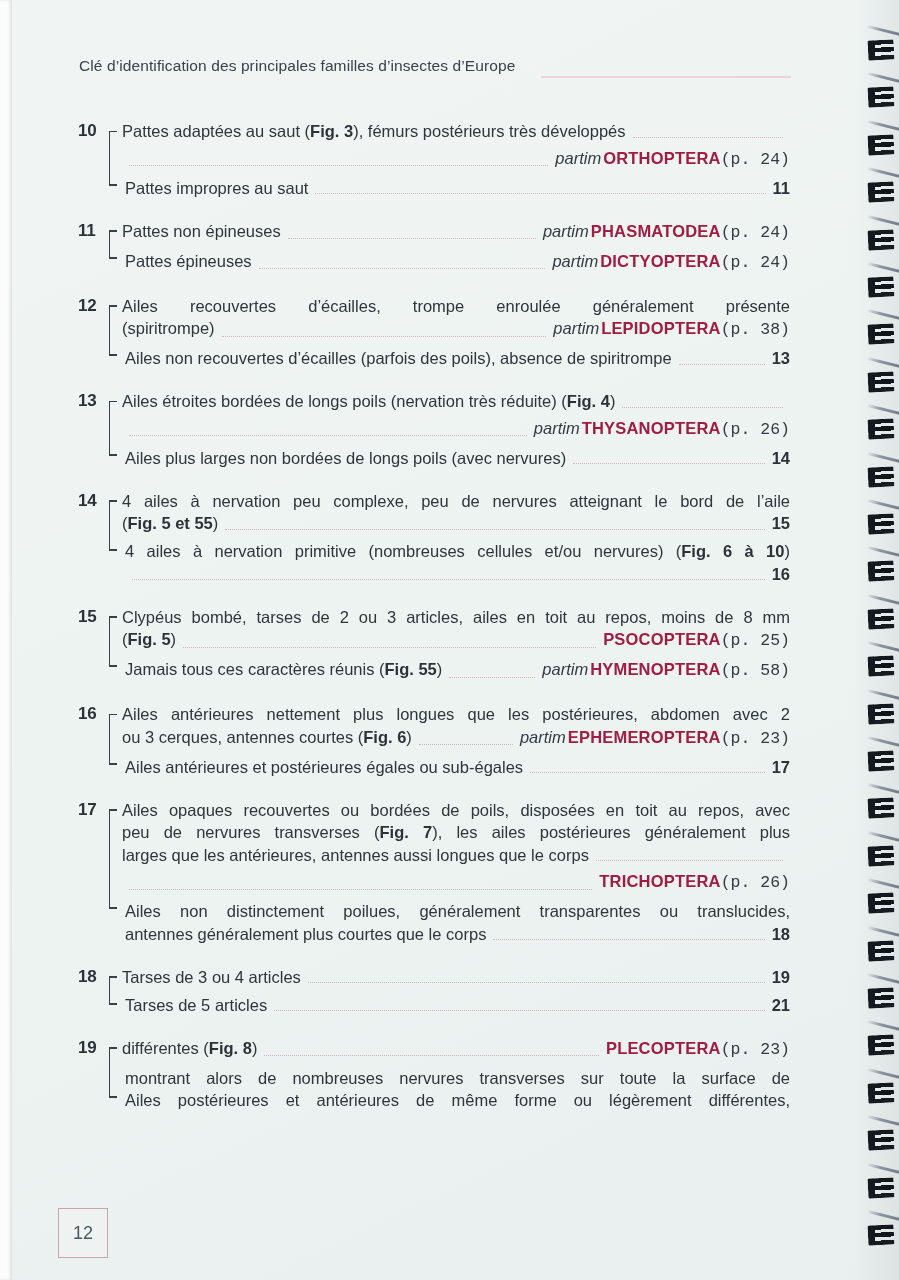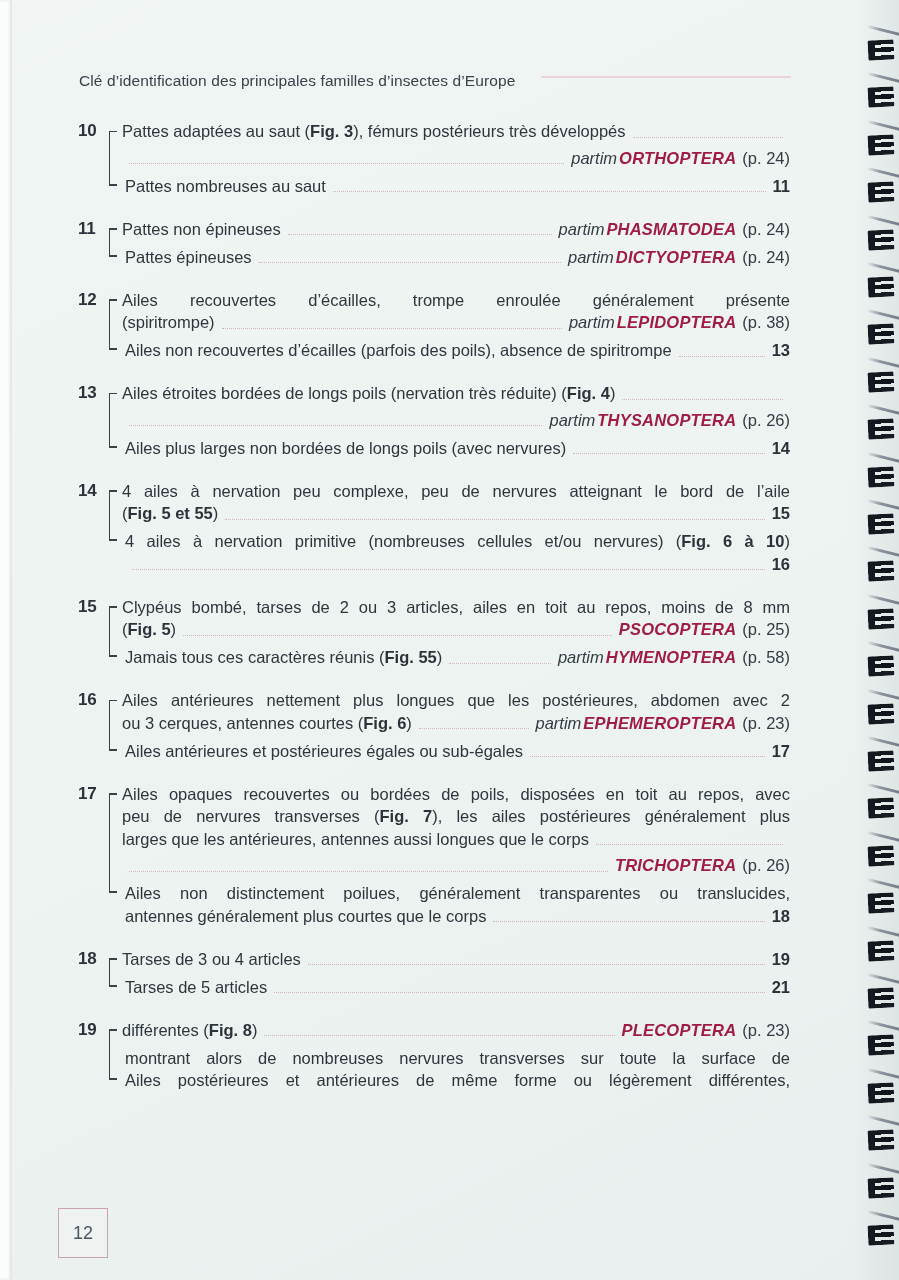--- a/index.html
+++ b/index.html
@@ -6,21 +6,21 @@
   body{
     width:899px;height:1280px;position:relative;overflow:hidden;
     background:#e9eeec;
     font-family:"Liberation Sans","DejaVu Sans",sans-serif;
     color:#2f353d;
   }
   .page{position:absolute;inset:0;background:linear-gradient(155deg,#f0f5f4 0%,#edf3f1 55%,#e9efee 100%);}
   .left-strip{position:absolute;left:0;top:0;bottom:0;width:12px;background:#fbfcfc;box-shadow:inset -2px 0 3px rgba(150,162,162,.28);}
   .edge-shade{position:absolute;right:0;top:0;bottom:0;width:46px;background:linear-gradient(to right,rgba(175,185,188,0),rgba(168,178,182,.20));}
 
-  .header-title{position:absolute;left:79px;top:72px;font-size:15.5px;letter-spacing:.1px;color:#3a414b;}
+  .header-title{position:absolute;left:79px;top:57px;font-size:15.5px;letter-spacing:.1px;color:#3a414b;}
   .header-line{position:absolute;left:541px;top:76px;width:250px;height:2px;background:#ecd3da;}
 
   .key-list{position:absolute;left:78px;top:120px;width:712px;}
   .key-item{display:flex;align-items:flex-start;margin-bottom:20.5px;}
   .num{width:26px;flex:0 0 26px;font-weight:bold;font-size:17px;line-height:22.5px;letter-spacing:-.2px;color:#2c323a;}
   .bracket-col{width:18px;flex:0 0 18px;position:relative;align-self:stretch;}
   .bracket{position:absolute;left:5px;width:7px;border-left:1.7px solid #394049;}
   .bracket::before,.bracket::after{content:'';position:absolute;left:0;width:6.5px;height:1.7px;background:#394049;}
   .bracket::before{top:0;}
   .bracket::after{bottom:0;}
@@ -30,22 +30,22 @@
   .alt2{margin-top:5.5px;padding-left:3px;}
   .line{min-height:22.5px;overflow:hidden;}
   .line.flexline{display:flex;align-items:baseline;justify-content:flex-end;}
   .line.just{text-align:justify;text-align-last:justify;white-space:nowrap;}
   .txt{white-space:nowrap;}
   .txt b,.line b{font-weight:bold;color:#2c323a;}
   .leader{flex:1 1 auto;min-width:8px;align-self:flex-end;margin:0 7px 5px 7px;border-bottom:1.6px dotted rgba(190,125,144,.55);}
   .target{font-weight:bold;color:#2c323a;}
   .result-own{margin-top:4px;}
   .partim{font-style:italic;margin-right:2px;color:#343b44;}
-  .taxon{font-style:italic;font-weight:bold;color:#a01c45;margin-right:6px;letter-spacing:.2px;}
-  .pageref{color:#343b44;}
+  .taxon{font-weight:bold;color:#a01c45;margin-right:0;letter-spacing:.2px;}
+  .pageref{color:#343b44;font-family:Liberation Mono, monospace;}
 
   .page-num-box{position:absolute;left:58px;top:1208px;width:48px;height:48px;border:1px solid #c9a3ae;
     display:flex;align-items:center;justify-content:center;font-size:18px;color:#4b5663;background:rgba(255,255,255,.18);}
 
   .spiral{position:absolute;right:0;top:0;bottom:0;width:72px;}
   .coil{position:absolute;right:3px;width:28px;height:20px;}
   .coil .wire{position:absolute;right:-4px;top:-7px;width:33px;height:2.6px;border-radius:2px;
     background:linear-gradient(to right,rgba(130,138,148,.08),#8b939e 40%,#747c87);
     transform-origin:right center;transform:rotate(14deg);}
   .coil .loop{position:absolute;left:0;top:0;width:26px;height:20px;border-radius:1.5px;transform:rotate(-3deg);
@@ -77,21 +77,21 @@
             </div>
             <div class="line flexline result-own">
               <span class="leader"></span>
               <span class="partim">partim</span>
               <span class="taxon">ORTHOPTERA</span>
               <span class="pageref">(p. 24)</span>
             </div>
           </div>
           <div class="alt alt2">
             <div class="line flexline">
-              <span class="txt"><span>Pattes nombreuses au saut</span></span>
+              <span class="txt"><span>Pattes impropres au saut</span></span>
               <span class="leader"></span>
               <span class="target">11</span>
             </div>
           </div>
         </div>
       </div>
       <div class="key-item">
         <div class="num">11</div>
         <div class="bracket-col">
           <div class="bracket" style="top: 10.5px; height: 28.5px;"></div>

